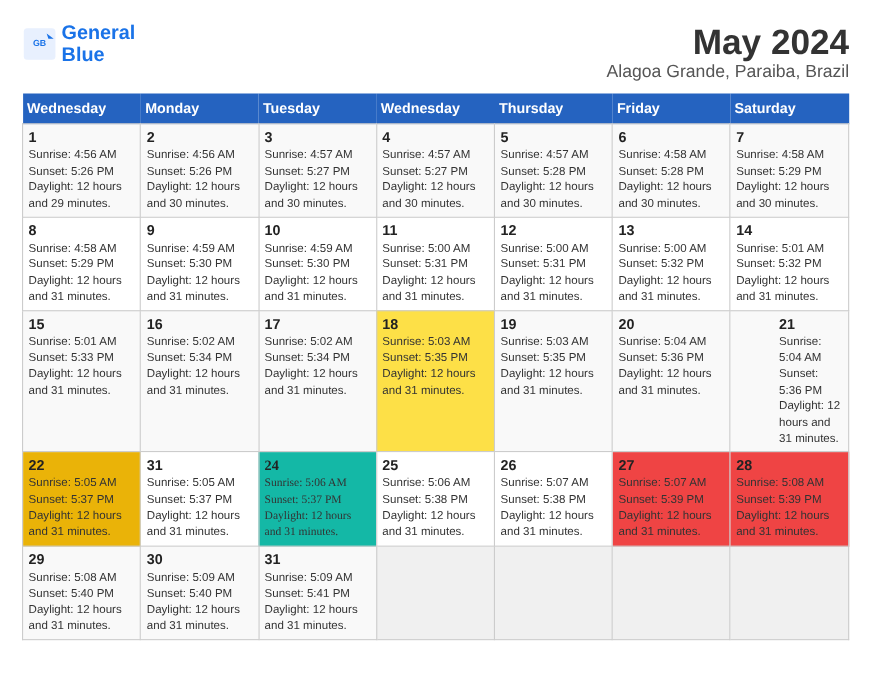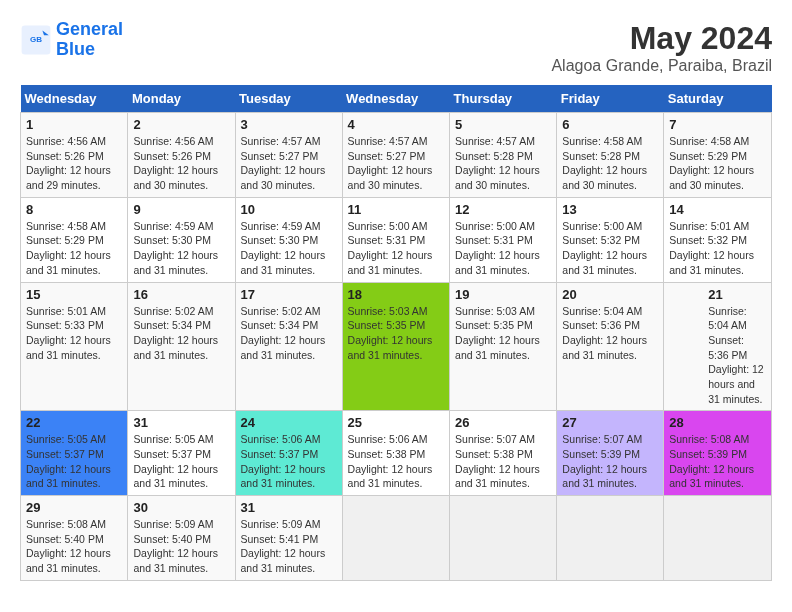--- a/index.html
+++ b/index.html
@@ -189,63 +189,63 @@
           <div class="day-info">Sunrise: 5:01 AM<br>Sunset: 5:33 PM<br>Daylight: 12 hours and 31 minutes.</div>
         </td>
         <td style="background: rgb(249, 249, 249);">
           <span class="day-num">16</span>
           <div class="day-info">Sunrise: 5:02 AM<br>Sunset: 5:34 PM<br>Daylight: 12 hours and 31 minutes.</div>
         </td>
         <td style="background: rgb(249, 249, 249);">
           <span class="day-num">17</span>
           <div class="day-info">Sunrise: 5:02 AM<br>Sunset: 5:34 PM<br>Daylight: 12 hours and 31 minutes.</div>
         </td>
-        <td style="background: #84cc16;">
+        <td style="background: #fde047;">
           <span class="day-num">18</span>
           <div class="day-info">Sunrise: 5:03 AM<br>Sunset: 5:35 PM<br>Daylight: 12 hours and 31 minutes.</div>
         </td>
         <td style="background: rgb(249, 249, 249);">
           <span class="day-num">19</span>
           <div class="day-info">Sunrise: 5:03 AM<br>Sunset: 5:35 PM<br>Daylight: 12 hours and 31 minutes.</div>
         </td>
         <td style="background: rgb(249, 249, 249);">
           <span class="day-num">20</span>
           <div class="day-info">Sunrise: 5:04 AM<br>Sunset: 5:36 PM<br>Daylight: 12 hours and 31 minutes.</div>
         </td>
         <td style="background: rgb(249, 249, 249); padding-left: 44px;">
           <span class="day-num">21</span>
           <div class="day-info">Sunrise: 5:04 AM<br>Sunset: 5:36 PM<br>Daylight: 12 hours and 31 minutes.</div>
         </td>
       </tr>
       <tr>
-        <td style="background: #3b82f6;">
+        <td style="background: #eab308;">
           <span class="day-num">22</span>
           <div class="day-info">Sunrise: 5:05 AM<br>Sunset: 5:37 PM<br>Daylight: 12 hours and 31 minutes.</div>
         </td>
         <td style="background: rgb(255, 255, 255);">
           <span class="day-num">31</span>
           <div class="day-info">Sunrise: 5:05 AM<br>Sunset: 5:37 PM<br>Daylight: 12 hours and 31 minutes.</div>
         </td>
-        <td style="background: #5eead4;">
+        <td style="background: #14b8a6; font-family: Liberation Serif, serif;">
           <span class="day-num">24</span>
           <div class="day-info">Sunrise: 5:06 AM<br>Sunset: 5:37 PM<br>Daylight: 12 hours and 31 minutes.</div>
         </td>
         <td style="background: rgb(255, 255, 255);">
           <span class="day-num">25</span>
           <div class="day-info">Sunrise: 5:06 AM<br>Sunset: 5:38 PM<br>Daylight: 12 hours and 31 minutes.</div>
         </td>
         <td style="background: rgb(255, 255, 255);">
           <span class="day-num">26</span>
           <div class="day-info">Sunrise: 5:07 AM<br>Sunset: 5:38 PM<br>Daylight: 12 hours and 31 minutes.</div>
         </td>
-        <td style="background: #c4b5fd;">
+        <td style="background: #ef4444;">
           <span class="day-num">27</span>
           <div class="day-info">Sunrise: 5:07 AM<br>Sunset: 5:39 PM<br>Daylight: 12 hours and 31 minutes.</div>
         </td>
-        <td style="background: #d946ef; margin-top: 30px;">
+        <td style="background: #ef4444; margin-top: 30px;">
           <span class="day-num">28</span>
           <div class="day-info">Sunrise: 5:08 AM<br>Sunset: 5:39 PM<br>Daylight: 12 hours and 31 minutes.</div>
         </td>
       </tr>
       <tr>
         <td style="background: rgb(249, 249, 249);">
           <span class="day-num">29</span>
           <div class="day-info">Sunrise: 5:08 AM<br>Sunset: 5:40 PM<br>Daylight: 12 hours and 31 minutes.</div>
         </td>
         <td style="background: rgb(249, 249, 249);">

